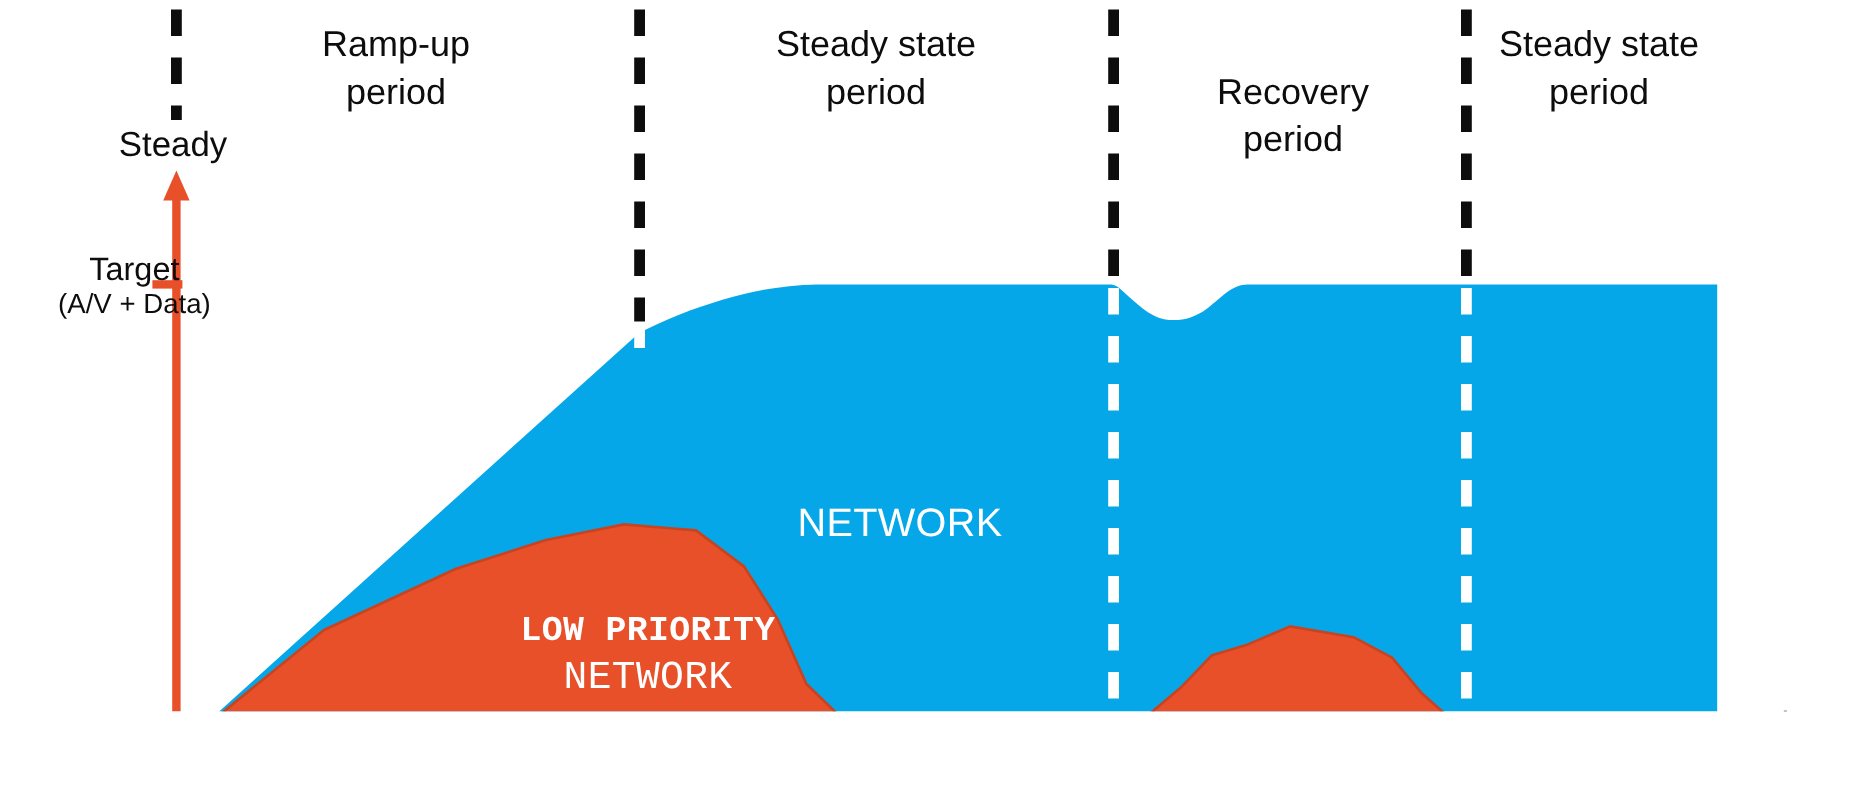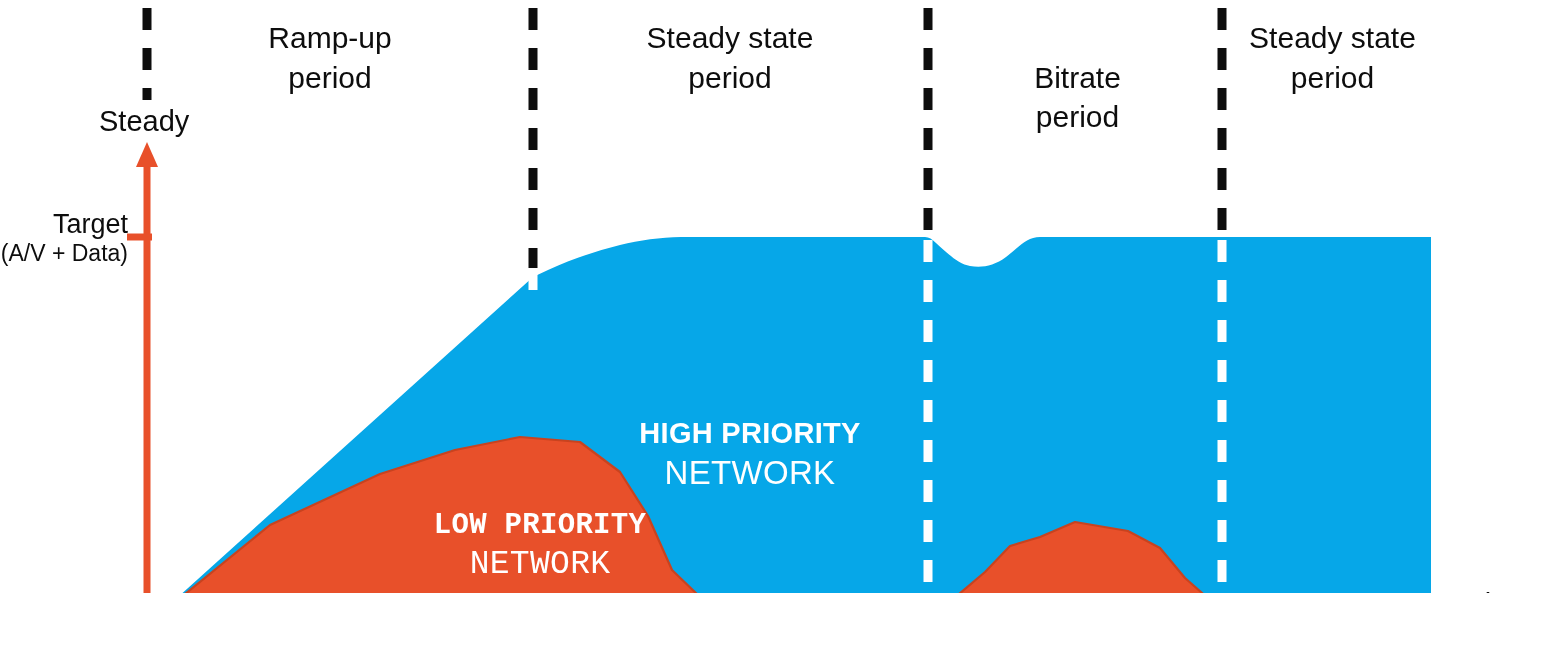--- a/index.html
+++ b/index.html
@@ -43,25 +43,26 @@
   }
   .axis-label {
     position: absolute;
     font-size: 29px;
     color: #0d0d0d;
     font-family: "Liberation Sans", sans-serif;
     white-space: nowrap;
   }
   .target-label {
     position: absolute;
-    text-align: right;
+    text-align: center;
     font-size: 27px;
     line-height: 1.15;
     color: #0d0d0d;
     font-family: "Liberation Sans", sans-serif;
+    padding-left: 48px;
   }
   .target-sub {
     display: block;
     font-size: 23px;
     line-height: 1.2;
   }
   .series-label {
     position: absolute;
     text-align: center;
     color: #ffffff;
@@ -195,38 +196,37 @@
     </g>
   </svg>
 
   <div class="period-label" style="left:205px; top:18px; width:250px;">Ramp-up
 period</div>
 
   <div class="period-label" style="left:605px; top:18px; width:250px;">Steady state
 period</div>
 
   <div class="period-label" style="left:955px; top:18px; width:245px;">
-    <span>Bitrate
+    <span>Recovery
 period</span>
   </div>
 
   <div class="period-label" style="left:1210px; top:18px; width:245px;">Steady state
 period</div>
 
   <div class="axis-label" style="left:99px; top:105px;">Steady</div>
 
   <div class="axis-label" style="left:1468px; top:588px;">Time</div>
 
   <div class="target-label" style="left:0px; top:209px; width:128px;">
     <span>Target</span>
     <span class="target-sub">(A/V + Data)</span>
   </div>
 
   <div class="series-label" style="left:600px; top:415px; width:300px;">
-    <span class="line1">HIGH PRIORITY</span>
     <span class="line2">NETWORK</span>
   </div>
 
   <div class="series-label" style="left:395px; top:507px; width:290px;font-family:Liberation Mono, monospace;">
     <span class="line1">LOW PRIORITY</span>
     <span class="line2">NETWORK</span>
   </div>
 
 </div>
 

